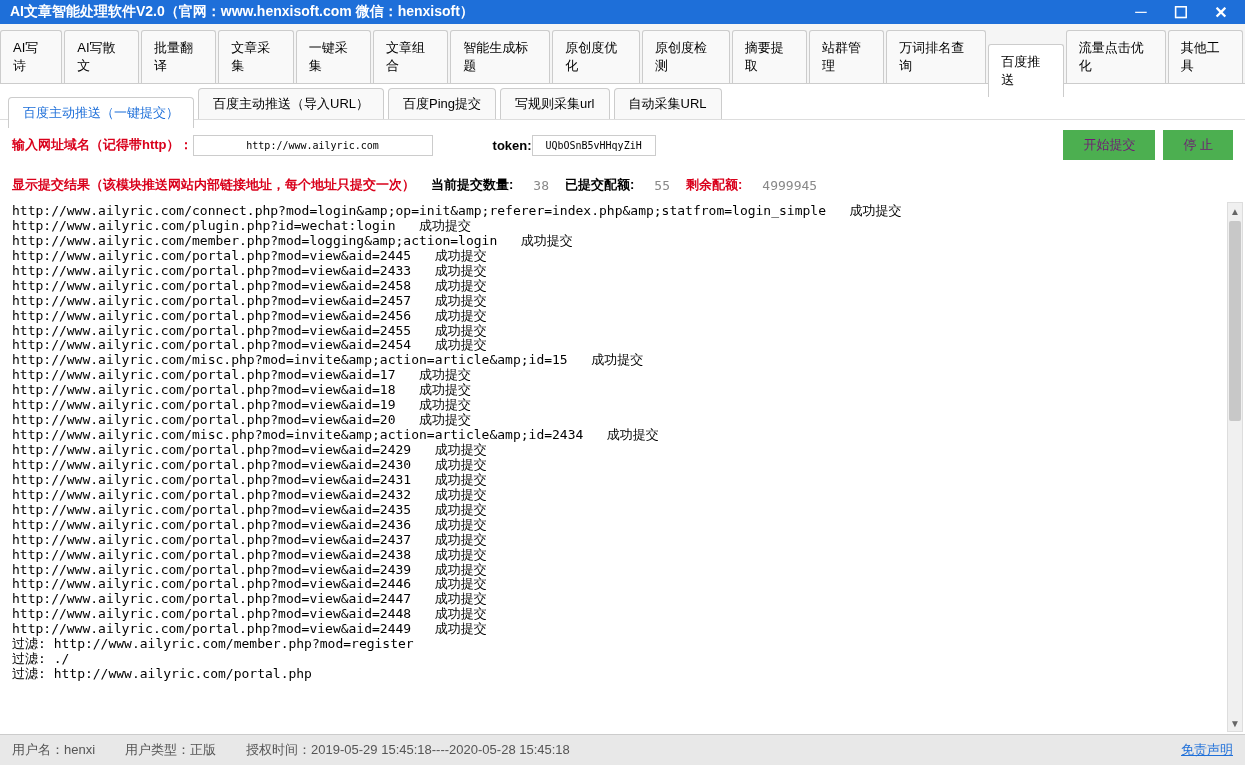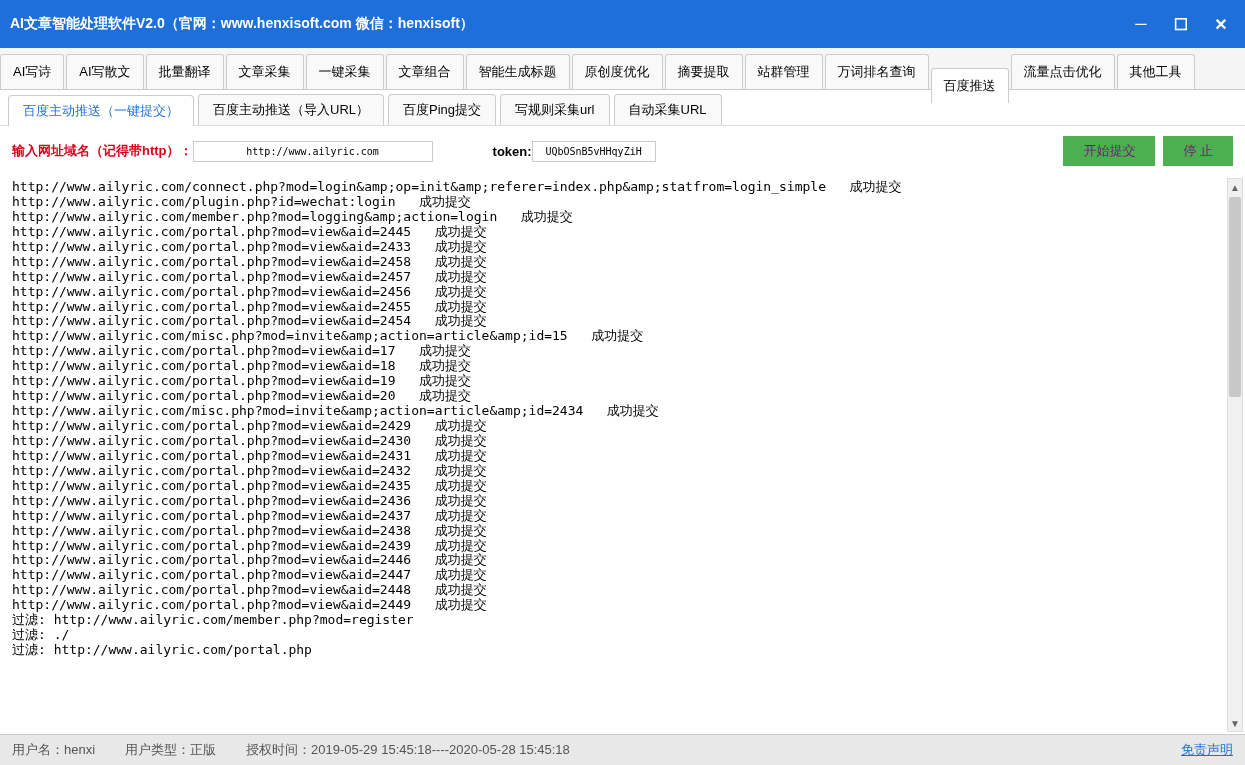--- a/index.html
+++ b/index.html
@@ -1,27 +1,27 @@
 <!DOCTYPE html>
 <html><head>
 <meta charset="utf-8">
 <style>
 * { box-sizing: border-box; margin: 0; padding: 0; }
 body { font-family: "Microsoft YaHei", SimSun, Arial, sans-serif; font-size: 13px; background: #f0f0f0; overflow: hidden; }
 .window { width: 1245px; height: 765px; background: #fff; display: flex; flex-direction: column; }
-.titlebar { background: #1e6fd9; color: #fff; height: 48px; display: flex; align-items: center; padding: 0 10px; font-weight: bold; font-size: 14px; }
+.titlebar { background: #1e6fd9; color: #fff; height: 24px; display: flex; align-items: center; padding: 0 10px; font-weight: bold; font-size: 14px; }
 .titlebar .title { flex: 1; }
 .win-btns { display: flex; gap: 12px; }
 .win-btn { width: 28px; height: 20px; display: flex; align-items: center; justify-content: center; cursor: pointer; color: #fff; font-size: 16px; }
 .main-tabs { display: flex; background: #f5f5f5; border-bottom: 1px solid #ccc; padding-top: 6px; }
 .main-tab { padding: 8px 12px; border: 1px solid #ccc; border-bottom: none; background: #f9f9f9; margin-right: 2px; cursor: pointer; font-size: 13px; border-radius: 3px 3px 0 0; }
 .main-tab.active { background: #fff; position: relative; top: 14px; }
 .sub-tabs { display: flex; background: #fff; border-bottom: 1px solid #ddd; padding: 4px 8px 0 8px; }
 .sub-tab { padding: 6px 14px; border: 1px solid #ccc; border-bottom: none; background: #f9f9f9; margin-right: 4px; cursor: pointer; font-size: 13px; border-radius: 4px 4px 0 0; }
-.sub-tab.active { background: #fff; color: #1e6fd9; position: relative; top: 1px; }
+.sub-tab.active { background: #fff; color: #1e6fd9; position: relative; top: 9px; }
 .controls { padding: 10px 12px; display: flex; align-items: center; background: #fff; }
 .controls .lbl { color: #d9001b; font-weight: bold; }
 .controls input { padding: 4px 8px; border: 1px solid #ccc; font-family: monospace; font-size: 10px; text-align: center; }
 .url-input { width: 240px; }
 .token-input { width: 124px; }
 .token-lbl { font-weight: bold; margin-left: 60px; }
 .spacer { flex: 1; }
 .btn { padding: 6px 20px; color: #701a75; border: none; cursor: pointer; font-size: 13px; margin-left: 8px; }
 .btn-start { background: #4caf50; }
 .btn-stop { background: #4caf50; }
@@ -56,20 +56,21 @@
 
   <div class="main-tabs" id="main-tabs">
       <div class="main-tab">AI写诗</div>
       <div class="main-tab">AI写散文</div>
       <div class="main-tab">批量翻译</div>
       <div class="main-tab">文章采集</div>
       <div class="main-tab">一键采集</div>
       <div class="main-tab">文章组合</div>
       <div class="main-tab">智能生成标题</div>
       <div class="main-tab">原创度优化</div>
+      <div class="main-tab">原创度检测</div>
       <div class="main-tab">摘要提取</div>
       <div class="main-tab">站群管理</div>
       <div class="main-tab">万词排名查询</div>
       <div class="main-tab active">百度推送</div>
       <div class="main-tab">流量点击优化</div>
       <div class="main-tab">其他工具</div>
     </div>
 
   <div class="sub-tabs" id="sub-tabs">
       <div class="sub-tab active">百度主动推送（一键提交）</div>
@@ -82,20 +83,29 @@
   <div class="controls">
     <span class="lbl">输入网址域名（记得带http）：</span>
     <input class="url-input" value="http://www.ailyric.com" style="">
     <span class="token-lbl">token:</span>
     <input class="token-input" value="UQbOSnB5vHHqyZiH" style="">
     <span class="spacer"></span>
     <button class="btn btn-start">开始提交</button>
     <button class="btn btn-stop">停 止</button>
   </div>
 
+  <div class="status-row">
+    <span class="red">显示提交结果（该模块推送网站内部链接地址，每个地址只提交一次）</span>
+    <span class="blk">当前提交数量:</span>
+    <span class="num">38</span>
+    <span class="blk">已提交配额:</span>
+    <span class="num">55</span>
+    <span class="red">剩余配额:</span>
+    <span class="num">4999945</span>
+  </div>
 
   <div class="content-wrap">
     <div class="log-area" id="log-area"><div class="log-line">http://www.ailyric.com/connect.php?mod=login&amp;amp;op=init&amp;amp;referer=index.php&amp;amp;statfrom=login_simple   成功提交</div><div class="log-line">http://www.ailyric.com/plugin.php?id=wechat:login   成功提交</div><div class="log-line">http://www.ailyric.com/member.php?mod=logging&amp;amp;action=login   成功提交</div><div class="log-line">http://www.ailyric.com/portal.php?mod=view&amp;aid=2445   成功提交</div><div class="log-line">http://www.ailyric.com/portal.php?mod=view&amp;aid=2433   成功提交</div><div class="log-line">http://www.ailyric.com/portal.php?mod=view&amp;aid=2458   成功提交</div><div class="log-line">http://www.ailyric.com/portal.php?mod=view&amp;aid=2457   成功提交</div><div class="log-line">http://www.ailyric.com/portal.php?mod=view&amp;aid=2456   成功提交</div><div class="log-line">http://www.ailyric.com/portal.php?mod=view&amp;aid=2455   成功提交</div><div class="log-line">http://www.ailyric.com/portal.php?mod=view&amp;aid=2454   成功提交</div><div class="log-line">http://www.ailyric.com/misc.php?mod=invite&amp;amp;action=article&amp;amp;id=15   成功提交</div><div class="log-line">http://www.ailyric.com/portal.php?mod=view&amp;aid=17   成功提交</div><div class="log-line">http://www.ailyric.com/portal.php?mod=view&amp;aid=18   成功提交</div><div class="log-line">http://www.ailyric.com/portal.php?mod=view&amp;aid=19   成功提交</div><div class="log-line">http://www.ailyric.com/portal.php?mod=view&amp;aid=20   成功提交</div><div class="log-line">http://www.ailyric.com/misc.php?mod=invite&amp;amp;action=article&amp;amp;id=2434   成功提交</div><div class="log-line">http://www.ailyric.com/portal.php?mod=view&amp;aid=2429   成功提交</div><div class="log-line">http://www.ailyric.com/portal.php?mod=view&amp;aid=2430   成功提交</div><div class="log-line">http://www.ailyric.com/portal.php?mod=view&amp;aid=2431   成功提交</div><div class="log-line">http://www.ailyric.com/portal.php?mod=view&amp;aid=2432   成功提交</div><div class="log-line">http://www.ailyric.com/portal.php?mod=view&amp;aid=2435   成功提交</div><div class="log-line">http://www.ailyric.com/portal.php?mod=view&amp;aid=2436   成功提交</div><div class="log-line">http://www.ailyric.com/portal.php?mod=view&amp;aid=2437   成功提交</div><div class="log-line">http://www.ailyric.com/portal.php?mod=view&amp;aid=2438   成功提交</div><div class="log-line">http://www.ailyric.com/portal.php?mod=view&amp;aid=2439   成功提交</div><div class="log-line">http://www.ailyric.com/portal.php?mod=view&amp;aid=2446   成功提交</div><div class="log-line">http://www.ailyric.com/portal.php?mod=view&amp;aid=2447   成功提交</div><div class="log-line">http://www.ailyric.com/portal.php?mod=view&amp;aid=2448   成功提交</div><div class="log-line">http://www.ailyric.com/portal.php?mod=view&amp;aid=2449   成功提交</div><div class="log-line"></div><div class="log-line">过滤: http://www.ailyric.com/member.php?mod=register</div><div class="log-line">过滤: ./</div><div class="log-line">过滤: http://www.ailyric.com/portal.php</div></div>
     <div class="scrollbar-fake">
       <div class="scroll-arrow up">▲</div>
       <div class="scroll-thumb"></div>
       <div class="scroll-arrow down">▼</div>
     </div>
   </div>
 

